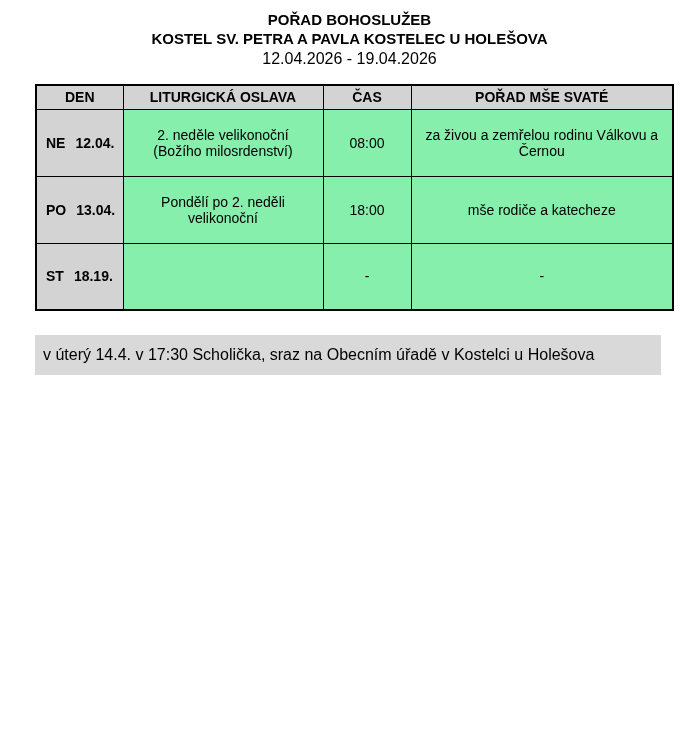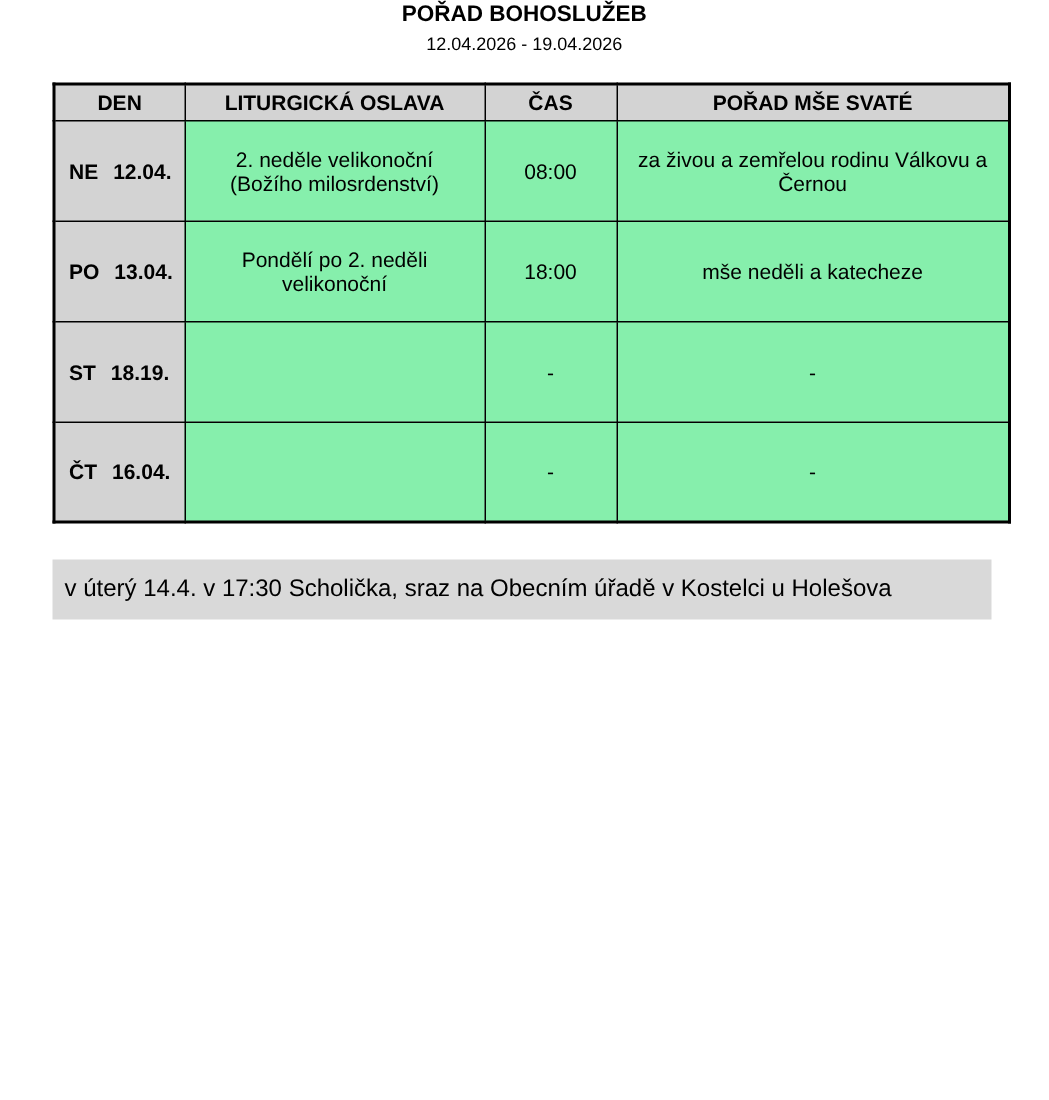--- a/index.html
+++ b/index.html
@@ -3,35 +3,35 @@
 <meta charset="utf-8">
 <style>
   * { margin: 0; padding: 0; box-sizing: border-box; }
   html, body {
     width: 699px;
     background: #ffffff;
     color: #000000;
     font-family: "Liberation Sans", sans-serif;
   }
   body { height: 733px; overflow: hidden; }
-  .page { padding-top: 0; }
+  .page { padding-top: 10px; }
 
   .doc-header { text-align: center; }
   .doc-title {
     font-size: 15px;
     font-weight: bold;
     line-height: 19px;
   }
   .doc-subtitle {
     font-size: 15px;
     font-weight: bold;
     line-height: 19px;
   }
   .doc-daterange {
-    font-size: 12px;
+    font-size: 16px;
     font-weight: normal;
     line-height: 19px;
     margin-top: 1px;
   }
 
   table.schedule {
     border-collapse: collapse;
     table-layout: fixed;
     width: 637px;
     margin: 16px 0 0 35px;
@@ -74,20 +74,21 @@
     padding: 11px 8px;
   }
 </style>
 </head>
 <body>
 
 <div class="page">
 
   <div class="doc-header">
     <div class="doc-title">POŘAD BOHOSLUŽEB</div>
+    <div class="doc-subtitle">KOSTEL SV. PETRA A PAVLA KOSTELEC U HOLEŠOVA</div>
     <div class="doc-daterange">12.04.2026 - 19.04.2026</div>
   </div>
 
   <table class="schedule">
     <colgroup>
       <col style="width:87px">
       <col style="width:200px">
       <col style="width:88px">
       <col style="width:262px">
     </colgroup>
@@ -105,37 +106,31 @@
         <td class="day"><span>NE</span><span class="day-date">12.04.</span></td>
         <td>2. neděle velikonoční (Božího milosrdenství)</td>
         <td>08:00</td>
         <td>za živou a zemřelou rodinu Válkovu a Černou</td>
       </tr>
 
       <tr>
         <td class="day"><span>PO</span><span class="day-date">13.04.</span></td>
         <td>Pondělí po 2. neděli velikonoční</td>
         <td>18:00</td>
-        <td>mše neděli a katecheze</td>
+        <td>mše rodiče a katecheze</td>
       </tr>
 
 
       <tr>
         <td class="day"><span>ST</span><span class="day-date">18.19.</span></td>
         <td></td>
         <td>-</td>
         <td>-</td>
       </tr>
 
-      <tr>
-        <td class="day"><span>ČT</span><span class="day-date">16.04.</span></td>
-        <td></td>
-        <td>-</td>
-        <td>-</td>
-      </tr>
 
 
 
 
     </tbody>
   </table>
 
   <div class="footer-note">v úterý 14.4. v 17:30 Scholička, sraz na Obecním úřadě v Kostelci u Holešova</div>
 
 </div>

